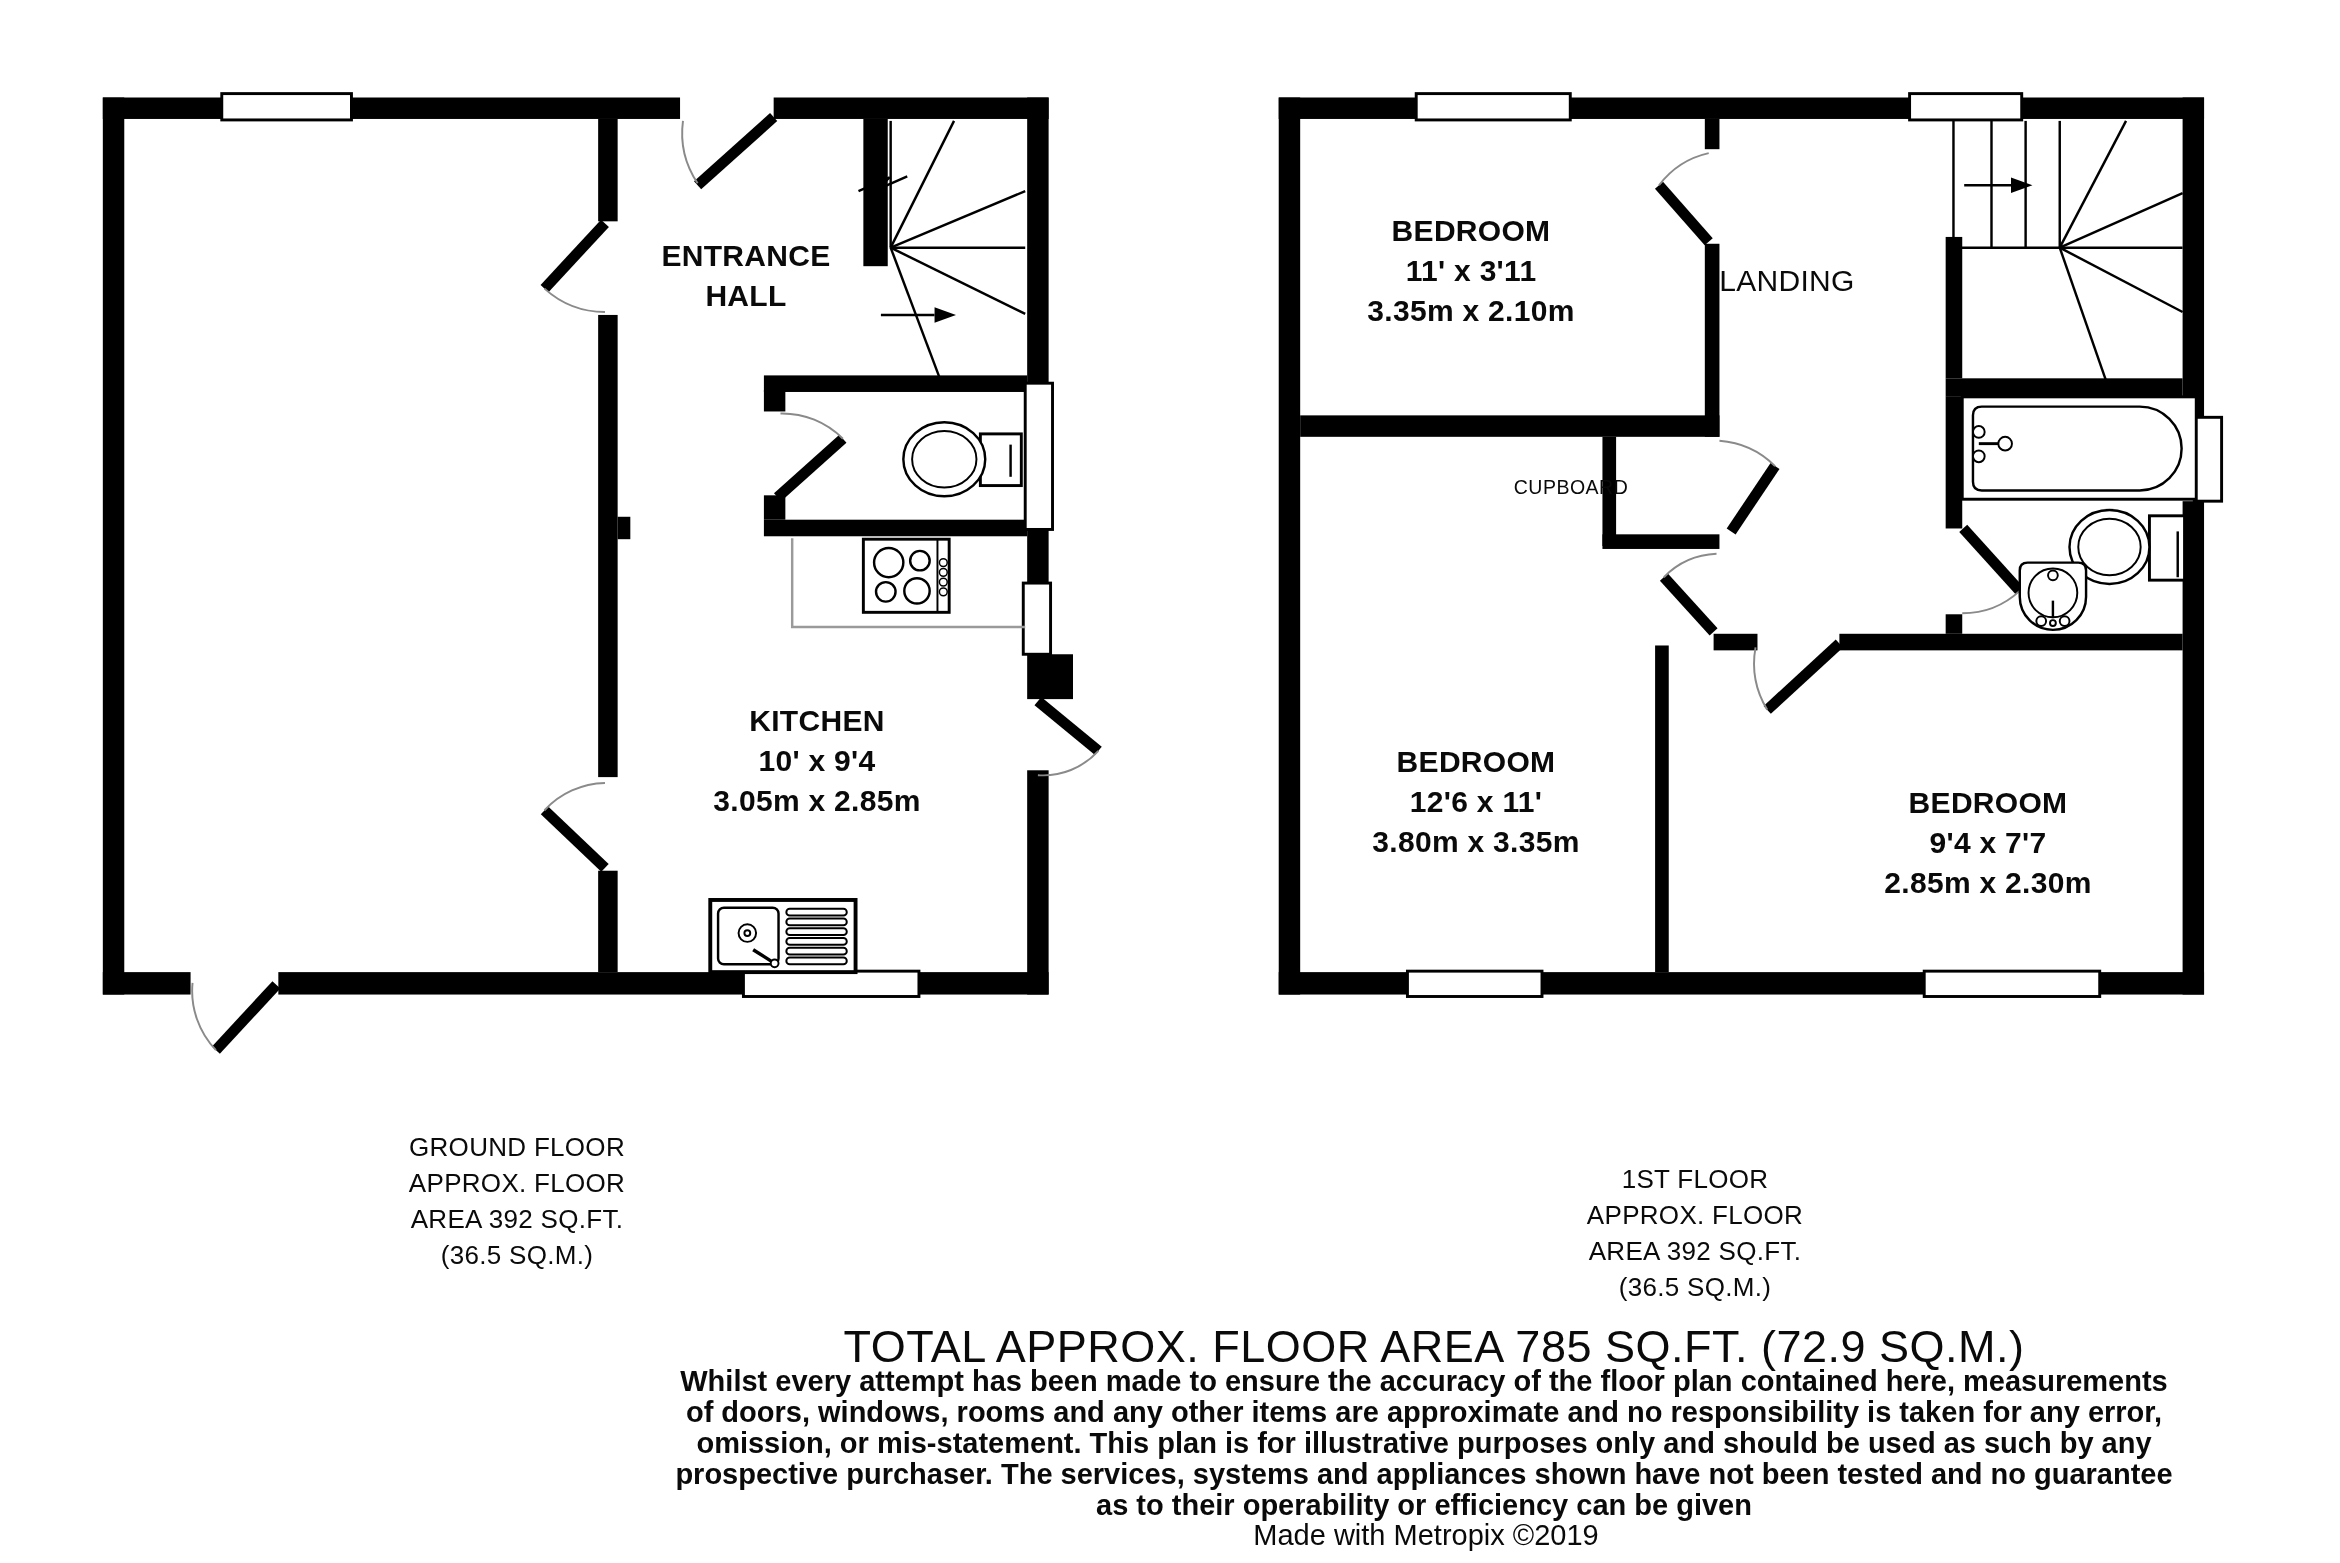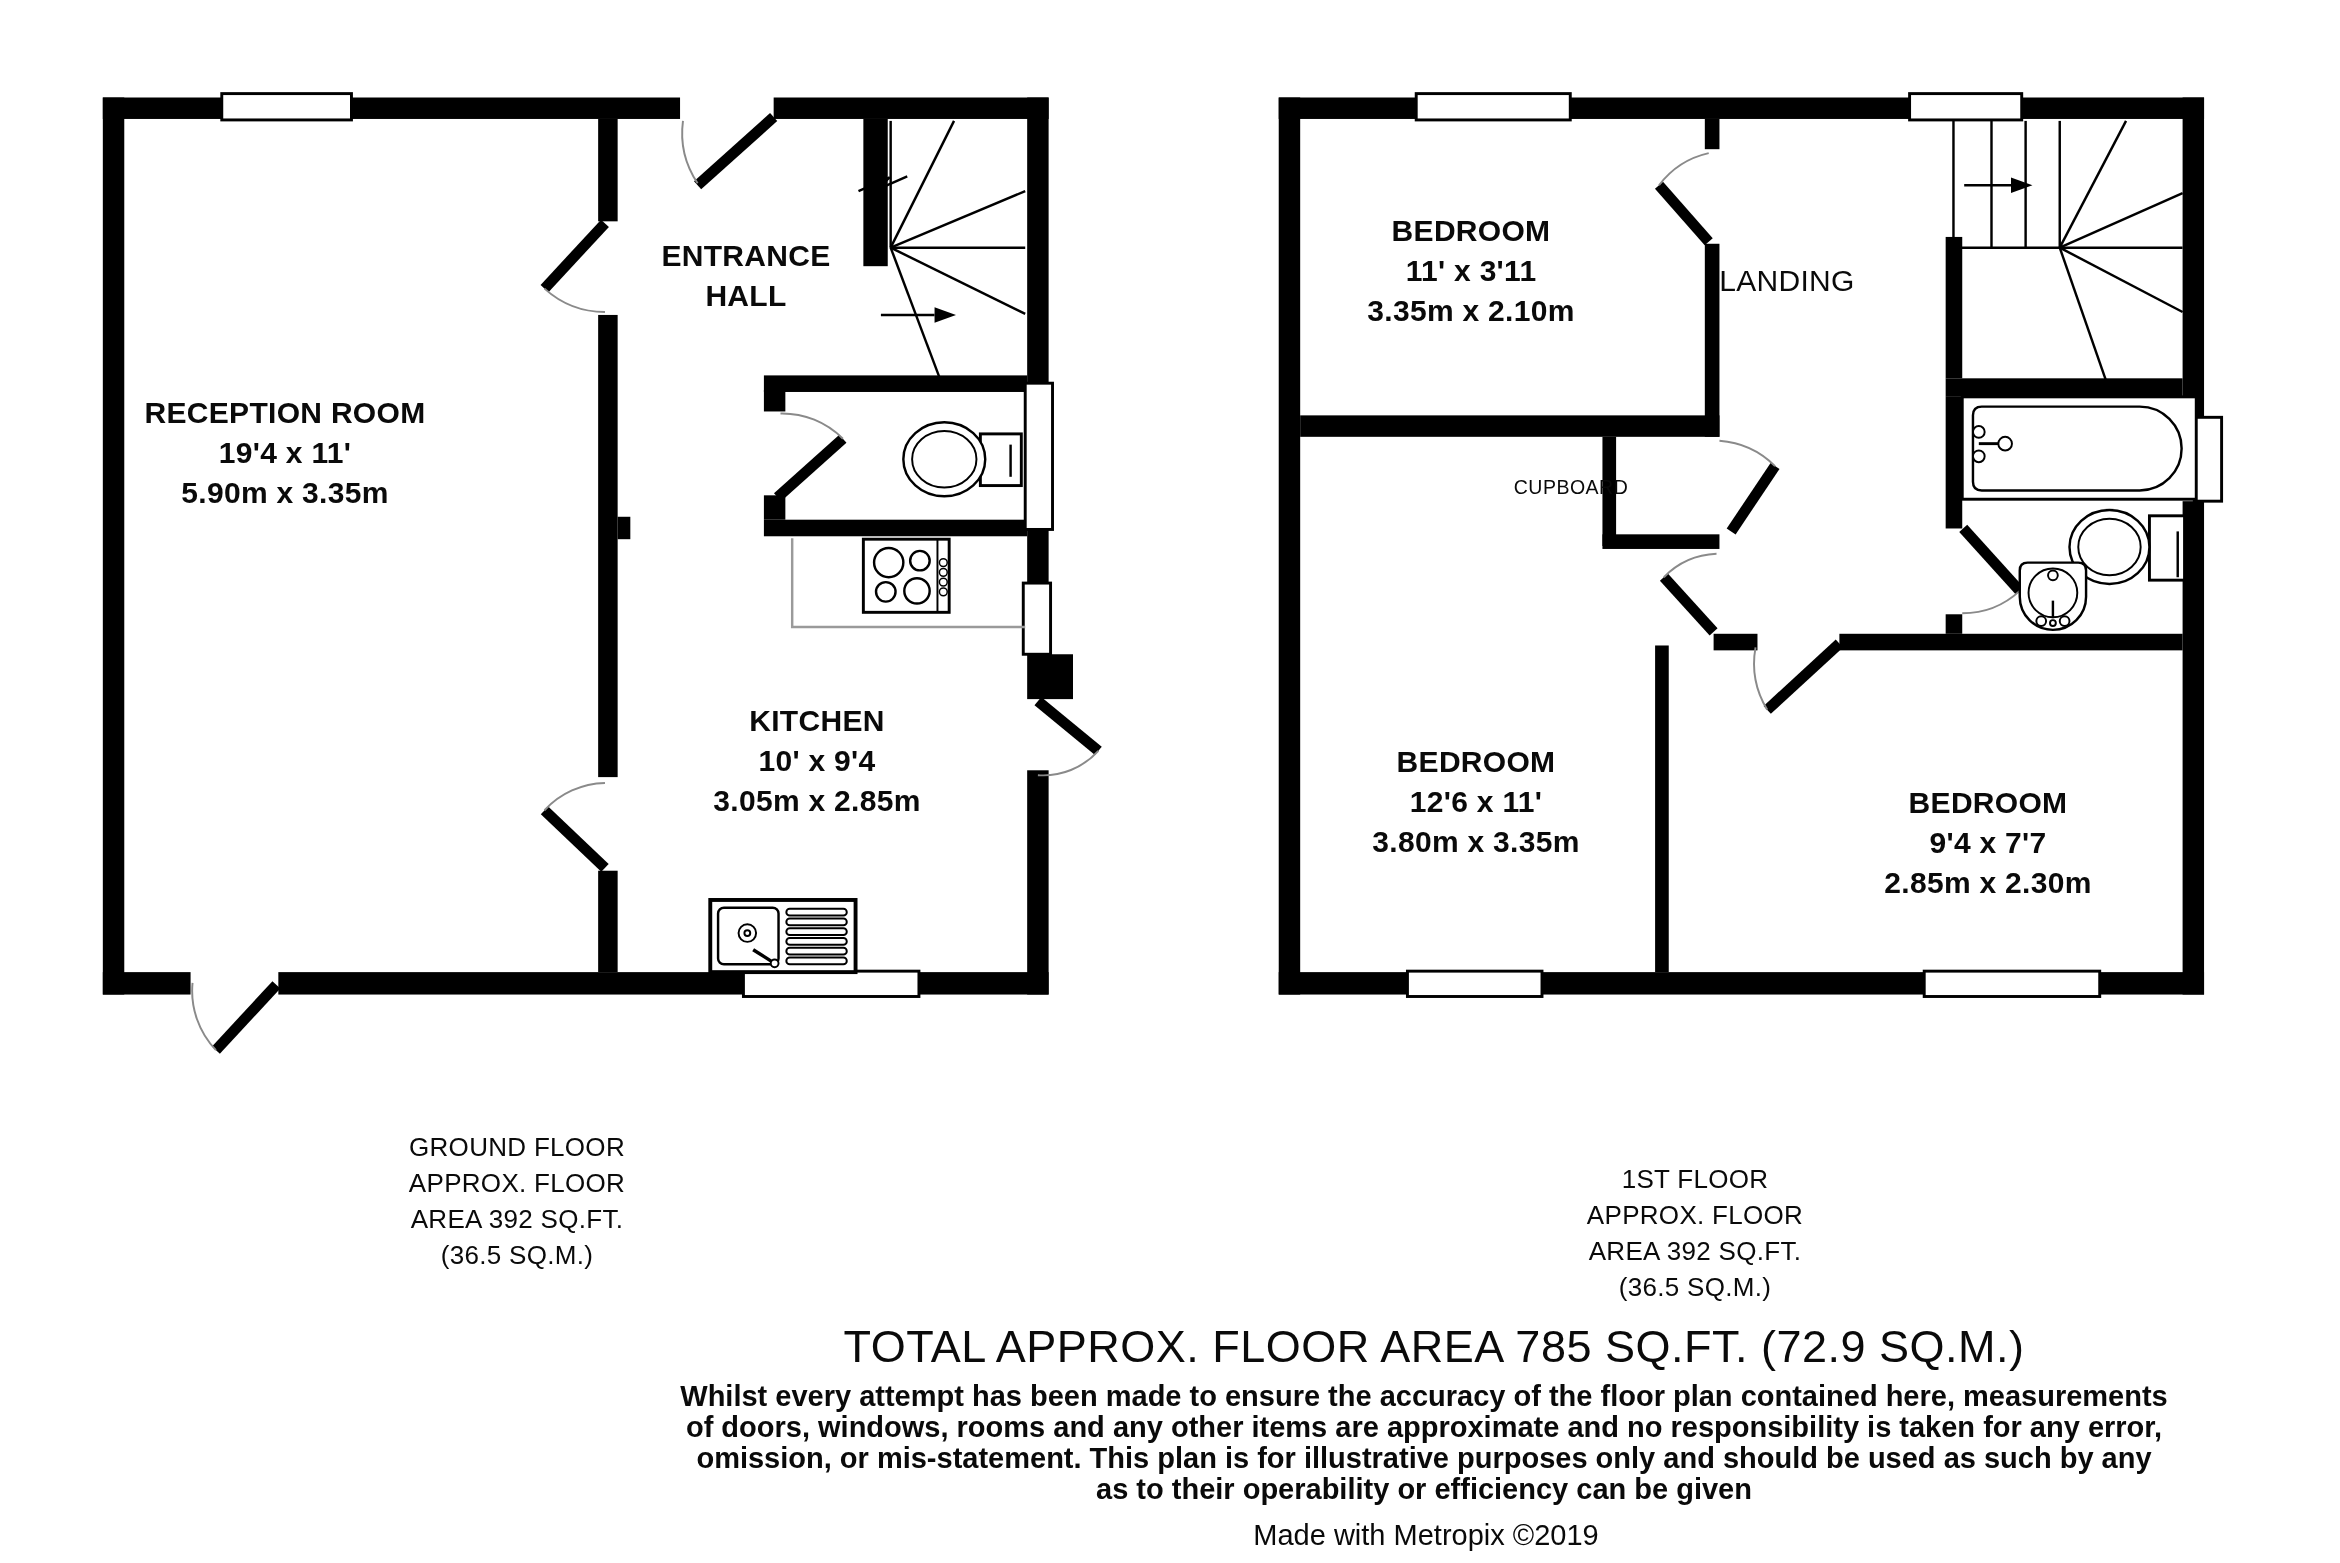--- a/index.html
+++ b/index.html
@@ -221,25 +221,20 @@
       <circle cx="2105" cy="608" r="25" fill="none" stroke="#000000" stroke-width="2"></circle>
       <circle cx="2105" cy="590" r="5" fill="none" stroke="#000000" stroke-width="2"></circle>
       <line x1="2105" y1="616" x2="2105" y2="634" stroke="#000000" stroke-width="2.5"></line>
       <circle cx="2093" cy="637" r="5" fill="none" stroke="#000000" stroke-width="2"></circle>
       <circle cx="2117" cy="637" r="5" fill="none" stroke="#000000" stroke-width="2"></circle>
       <circle cx="2105" cy="639" r="3" fill="none" stroke="#000000" stroke-width="2"></circle>
     </g>
   </g>
 </svg>
 
-<div class="label room" style="left:285px;top:453px;">
-  <div>RECEPTION ROOM</div>
-  <div>19'4 x 11'</div>
-  <div>5.90m x 3.35m</div>
-</div>
 
 <div class="label room" style="left:746px;top:276px;">
   <div>ENTRANCE</div>
   <div>HALL</div>
 </div>
 
 <div class="label room" style="left:817px;top:761px;">
   <div>KITCHEN</div>
   <div>10' x 9'4</div>
   <div>3.05m x 2.85m</div>
@@ -284,19 +279,20 @@
   <div>AREA 392 SQ.FT.</div>
   <div>(36.5 SQ.M.)</div>
 </div>
 
 <div class="label addr" style="left:1434px;top:1346px;">TOTAL APPROX. FLOOR AREA 785 SQ.FT. (72.9 SQ.M.)</div>
 
 <div class="label disc" style="left:1424px;top:1443px;">
   <div>Whilst every attempt has been made to ensure the accuracy of the floor plan contained here, measurements</div>
   <div>of doors, windows, rooms and any other items are approximate and no responsibility is taken for any error,</div>
   <div>omission, or mis-statement. This plan is for illustrative purposes only and should be used as such by any</div>
+  <div>prospective purchaser. The services, systems and appliances shown have not been tested and no guarantee</div>
   <div>as to their operability or efficiency can be given</div>
 </div>
 
 <div class="label credit" style="left:1426px;top:1535px;">Made with Metropix ©2019</div>
 
 </div>
 
 
 </body></html>

